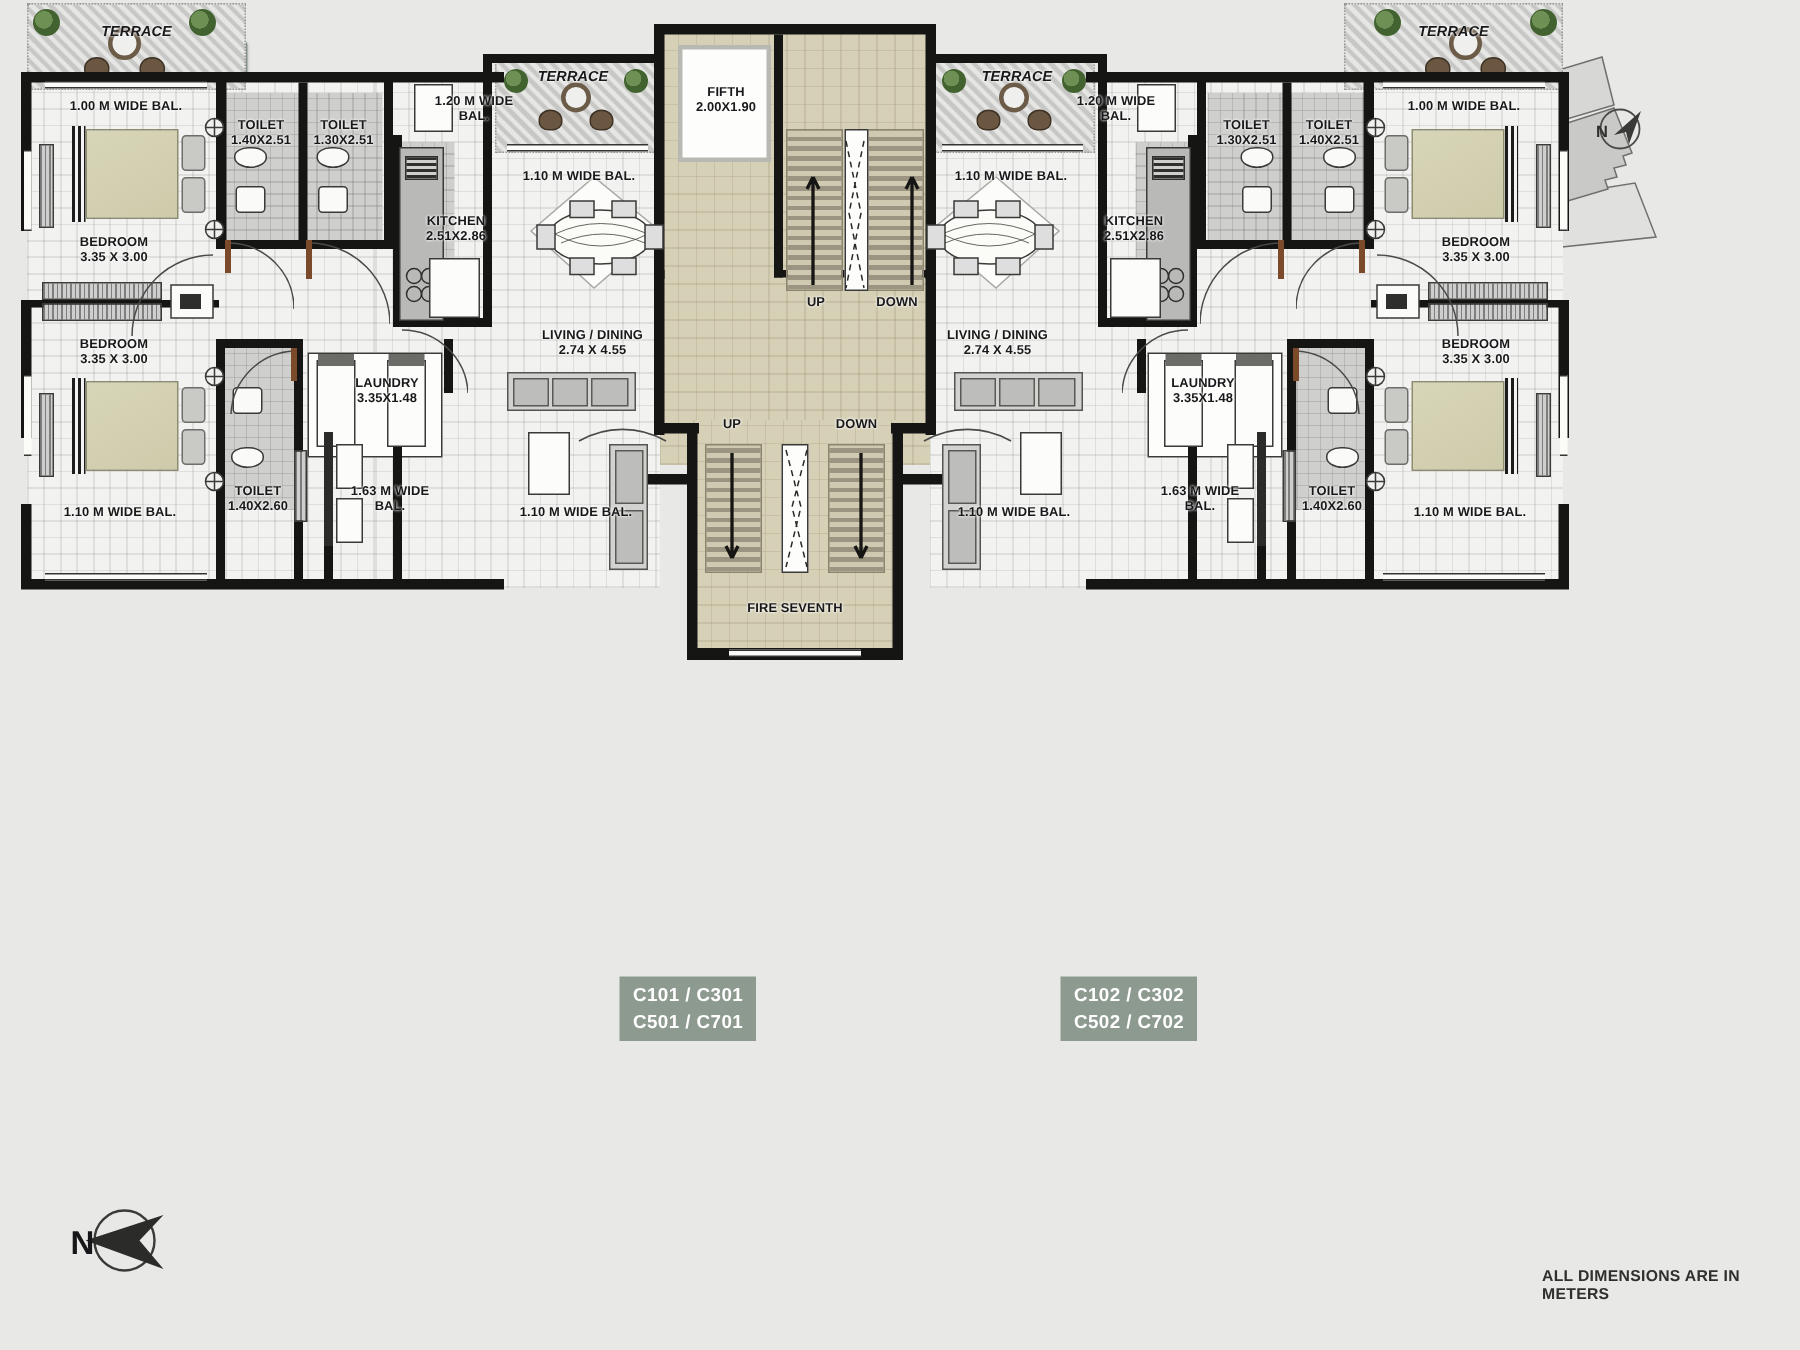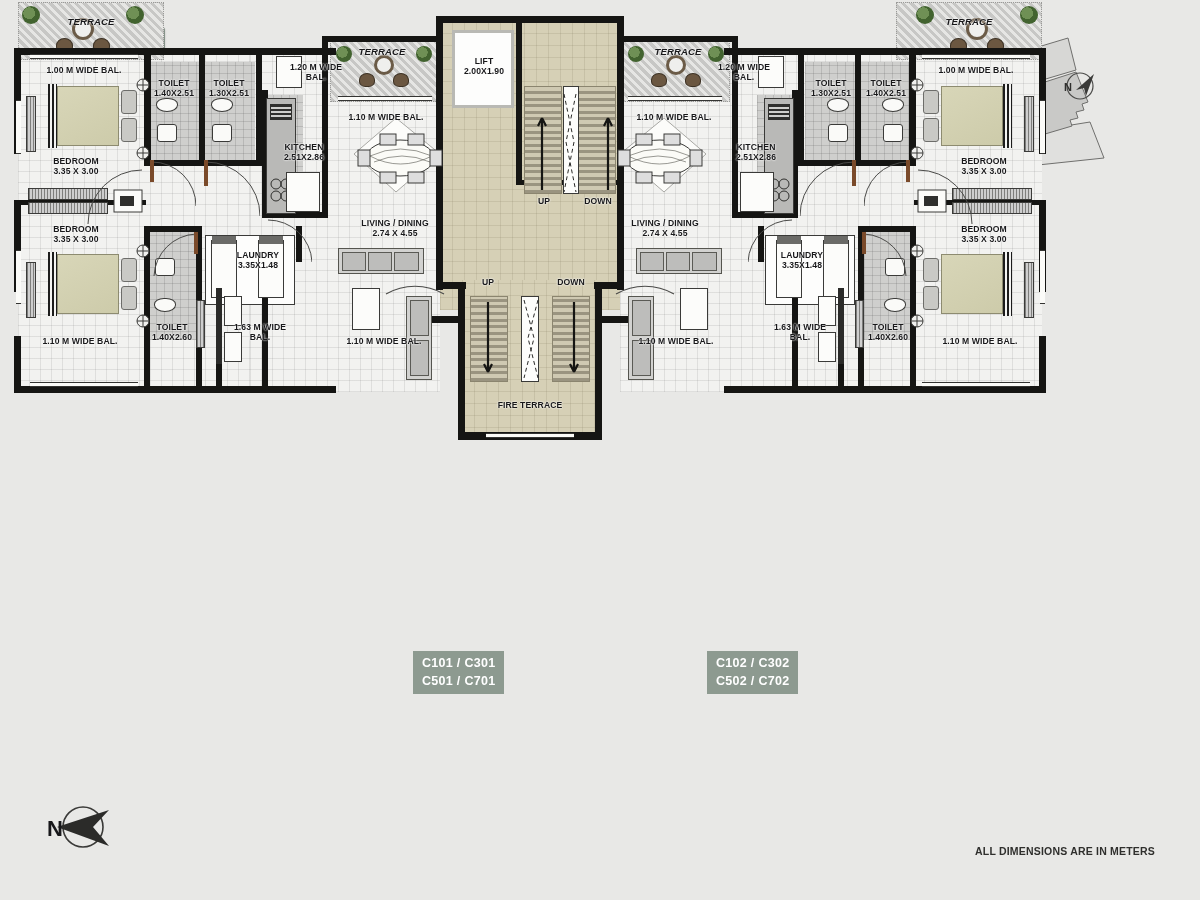--- a/index.html
+++ b/index.html
@@ -62,21 +62,21 @@
   
   #key-plan{ left:918px; top:30px; width:200px; height:150px; }
   #key-label{
     position:absolute; left:58px; top:44px; background:#3a3a38;
     color:#fff; font-size:8px; font-weight:bold; letter-spacing:.5px;
     padding:2px 6px; transform:rotate(-11deg); white-space:nowrap;
   }
 
   
   #footer-note{
-    left:975px; top:845px; font-size:10.5px; font-weight:bold;
+    left:1028px; top:845px; font-size:10.5px; font-weight:bold;
     color:#2f2f2d; letter-spacing:.2px;
   }
   #main-compass{ left:45px; top:800px; }
 
   
   #plan{ left:70px; top:262px; width:1060px; height:440px; }
   .wall { position:absolute; background:#151513; }
   .room { position:absolute; }
   .fill-tile{
     background:
@@ -350,21 +350,21 @@
     <div class="fz stair-mid" style="left:521px;top:296px;width:18px;height:86px;"></div>
     <svg class="fz" style="left:512px;top:298px;" width="38" height="82">
       <path d="M12 2 L22 40 L12 80 M26 2 L16 40 L26 80" stroke="#2a2a28" stroke-width="1" fill="none" stroke-dasharray="4 3"></path>
     </svg>
     <svg class="fz" style="left:478px;top:300px;" width="106" height="76">
       <path d="M10 2 L10 72 M10 72 L6 64 M10 72 L14 64" stroke="#151513" stroke-width="2.2" fill="none"></path>
       <path d="M96 2 L96 72 M96 72 L92 64 M96 72 L100 64" stroke="#151513" stroke-width="2.2" fill="none"></path>
     </svg>
     <div class="lbl" style="left:466px;top:277px;width:44px;">UP</div>
     <div class="lbl" style="left:546px;top:277px;width:50px;">DOWN</div>
-    <div class="lbl" style="left:480px;top:400px;width:100px;">FIRE TERRACE</div>
+    <div class="lbl" style="left:480px;top:400px;width:100px;">FIRE SEVENTH</div>
     <div class="fz win" style="left:486px;top:433px;width:88px;height:5px;"></div>
 
     <div class="fz win" style="left:30px;top:54px;width:108px;height:5px;"></div>
     <div class="fz win" style="left:30px;top:382px;width:108px;height:5px;"></div>
     <div class="fz win" style="left:338px;top:96px;width:94px;height:5px;"></div>
     <div class="fz win" style="left:628px;top:96px;width:94px;height:5px;"></div>
     <div class="fz win" style="left:922px;top:54px;width:108px;height:5px;"></div>
     <div class="fz win" style="left:922px;top:382px;width:108px;height:5px;"></div>
     <div class="fz win" style="left:16px;top:100px;width:5px;height:54px;"></div>
     <div class="fz win" style="left:16px;top:250px;width:5px;height:54px;"></div>
@@ -599,21 +599,21 @@
 2.74 X 4.55</div>
     <div class="lbl" style="left:216px;top:250px;width:84px;">LAUNDRY
 3.35X1.48</div>
     <div class="lbl" style="left:144px;top:322px;width:56px;">TOILET
 1.40X2.60</div>
     <div class="lbl" style="left:222px;top:322px;width:76px;">1.63 M WIDE
 BAL.</div>
     <div class="lbl" style="left:22px;top:336px;width:116px;">1.10 M WIDE BAL.</div>
     <div class="lbl" style="left:326px;top:336px;width:116px;">1.10 M WIDE BAL.</div>
 
-    <div class="lbl" style="left:456px;top:56px;width:56px;">LIFT
+    <div class="lbl" style="left:456px;top:56px;width:56px;">FIFTH
 2.00X1.90</div>
 
     <div class="lbl lg" style="left:924px;top:16px;width:90px;">TERRACE</div>
     <div class="lbl" style="left:920px;top:65px;width:112px;">1.00 M WIDE BAL.</div>
     <div class="lbl" style="left:858px;top:78px;width:56px;">TOILET
 1.40X2.51</div>
     <div class="lbl" style="left:803px;top:78px;width:56px;">TOILET
 1.30X2.51</div>
     <div class="lbl" style="left:706px;top:62px;width:76px;">1.20 M WIDE
 BAL.</div>

